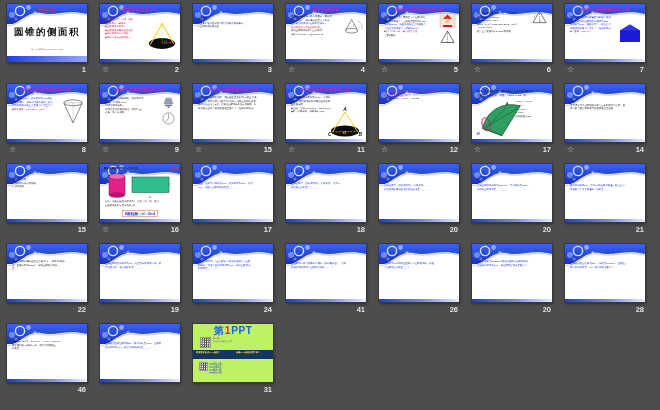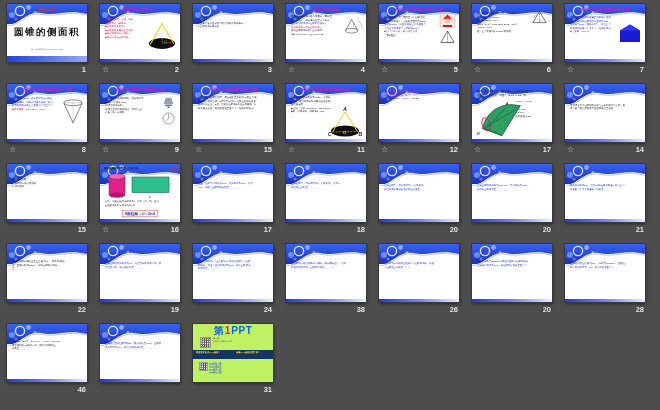--- a/index.html
+++ b/index.html
@@ -786,21 +786,21 @@
           <circle cx="28" cy="8.5" r="1.5" fill="rgba(255,255,255,.5)"></circle>
           <circle cx="9" cy="15" r="1.6" fill="rgba(180,200,255,.45)"></circle>
         </svg>
         <div class="lines" style="top: 18px;">
           <div style="color: rgb(26, 42, 204);">把圆锥的一条母线剪开后展开（侧面展开图），得到</div>
           <div style="color: rgb(26, 42, 204);">的扇形的半径等于圆锥的母线长（　　）</div>
         </div>
         <div class="bottombar"></div>
       </div>
       <div class="meta">
-        <span class="num">38</span>
+        <span class="num">41</span>
       </div>
     </div>
     <div class="cell">
       <div class="slide lay-content">
         <svg class="wave" viewBox="0 0 80 58" preserveAspectRatio="none">
           <rect x="0" y="0" width="80" height="20" fill="url(#gTpl)"></rect>
           <path d="M0,20 C10,23 20,6 34,9 C50,12.5 60,5 80,10 L80,58 L0,58 Z" fill="#ffffff"></path>
           <path d="M0,21.2 C10,24.2 20,7.2 34,10.2 C50,13.7 60,6.2 80,11.2" fill="none" stroke="#c2c9e0" stroke-width="1"></path>
           <circle cx="13" cy="7" r="4.6" fill="none" stroke="rgba(255,255,255,.85)" stroke-width="1.4"></circle>
           <circle cx="5" cy="11" r="3" fill="rgba(170,195,255,.55)"></circle>

